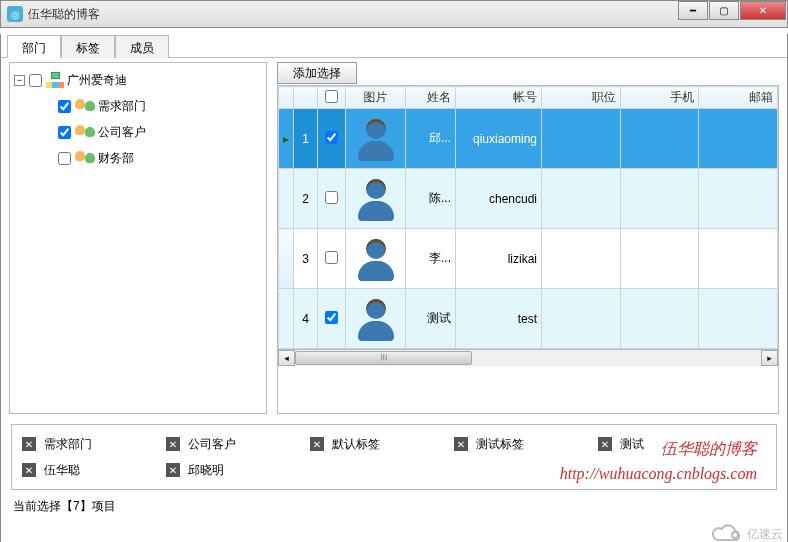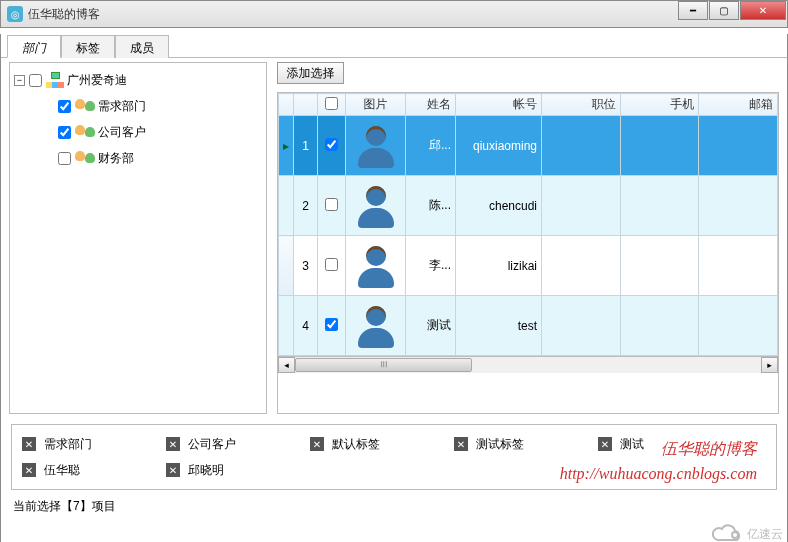--- a/index.html
+++ b/index.html
@@ -12,42 +12,42 @@
     .win-controls { display: flex; height: 100%; }
     .win-btn { width: 30px; height: 19px; margin-right: 1px; background: linear-gradient(#f9f9f9, #d9d9d9); border: 1px solid #888; display: flex; align-items: center; justify-content: center; font-size: 10px; cursor: pointer; }
     .win-btn.close { width: 46px; background: linear-gradient(#e88, #c33); color: #fff; }
     
     
     .content { background: #fff; border: 1px solid #8a8a8a; border-top: none; height: 514px; position: relative; }
     
     
     .tab-strip { display: flex; padding-left: 6px; margin-top: 6px; border-bottom: 1px solid #bbb; height: 24px; }
     .tab { padding: 4px 14px; border: 1px solid #bbb; border-bottom: none; background: #f2f2f2; margin-right: 0; cursor: pointer; position: relative; top: 1px; }
-    .tab.active { background: #fff; border-bottom: 1px solid #fff; font-style: italic; }
+    .tab.active { background: #fff; border-bottom: 1px solid #fff; }
     
     
     .main-split { display: flex; height: 356px; padding: 4px 8px 0 8px; }
     .left-panel { width: 258px; border: 1px solid #bbb; background: #fff; padding: 4px; }
     .right-panel { flex: 1; margin-left: 10px; display: flex; flex-direction: column; }
     
     
     .tree { line-height: 24px; }
     .tree-row { display: flex; align-items: center; height: 26px; }
     .tree-indent { display: inline-block; }
     .expander { width: 11px; height: 11px; border: 1px solid #888; display: inline-flex; align-items: center; justify-content: center; font-size: 9px; line-height: 1; margin-right: 4px; cursor: pointer; }
     .tree-check { margin-right: 4px; }
     .tree-icon-org { width: 18px; height: 16px; margin-right: 3px; display: inline-block; position: relative; }
     .tree-icon-org::before { content: ""; position: absolute; top: 0; left: 5px; width: 7px; height: 5px; background: #5c9; border: 1px solid #393; }
     .tree-icon-org::after { content: ""; position: absolute; bottom: 0; left: 0; width: 18px; height: 6px; background: linear-gradient(90deg, #fd5 33%, #5bf 33% 66%, #f86 66%); }
     .tree-icon-people { width: 20px; height: 18px; margin-right: 3px; display: inline-block; position: relative; }
     .tree-icon-people::before { content: ""; position: absolute; left: 0; top: 2px; width: 10px; height: 10px; border-radius: 50% 50% 40% 40%; background: #f4b860; }
     .tree-icon-people::after { content: ""; position: absolute; right: 0; top: 4px; width: 10px; height: 10px; border-radius: 50% 50% 40% 40%; background: #6bbf6b; }
     
     
-    .add-btn { width: 67px; height: 22px; background: linear-gradient(#fdfdfd, #e3e3e3); border: 1px solid #999; cursor: pointer; margin-bottom: 8px; font-family: inherit; font-size: 12px; }
+    .add-btn { width: 80px; height: 22px; background: linear-gradient(#fdfdfd, #e3e3e3); border: 1px solid #999; cursor: pointer; margin-bottom: 1px; font-family: inherit; font-size: 12px; }
     
     
     .grid-wrap { border: 1px solid #bbb; flex: 1; overflow: hidden; display: flex; flex-direction: column; }
     .grid { border-collapse: collapse; width: 100%; }
     .grid th, .grid td { border: 1px solid #c7d6de; text-align: right; }
     .grid th { background: linear-gradient(#f6fbff, #e4f0f9); height: 16px; font-weight: normal; padding: 2px 4px; color: #333; }
     .grid td { height: 60px; padding: 0 4px; }
     .row-handle { width: 14px; background: linear-gradient(#f6fbff, #e4f0f9); }
     .row-handle.sel { background: #36a3e6; }
     .row-handle.sel::after { content: "▸"; color: #062; }

